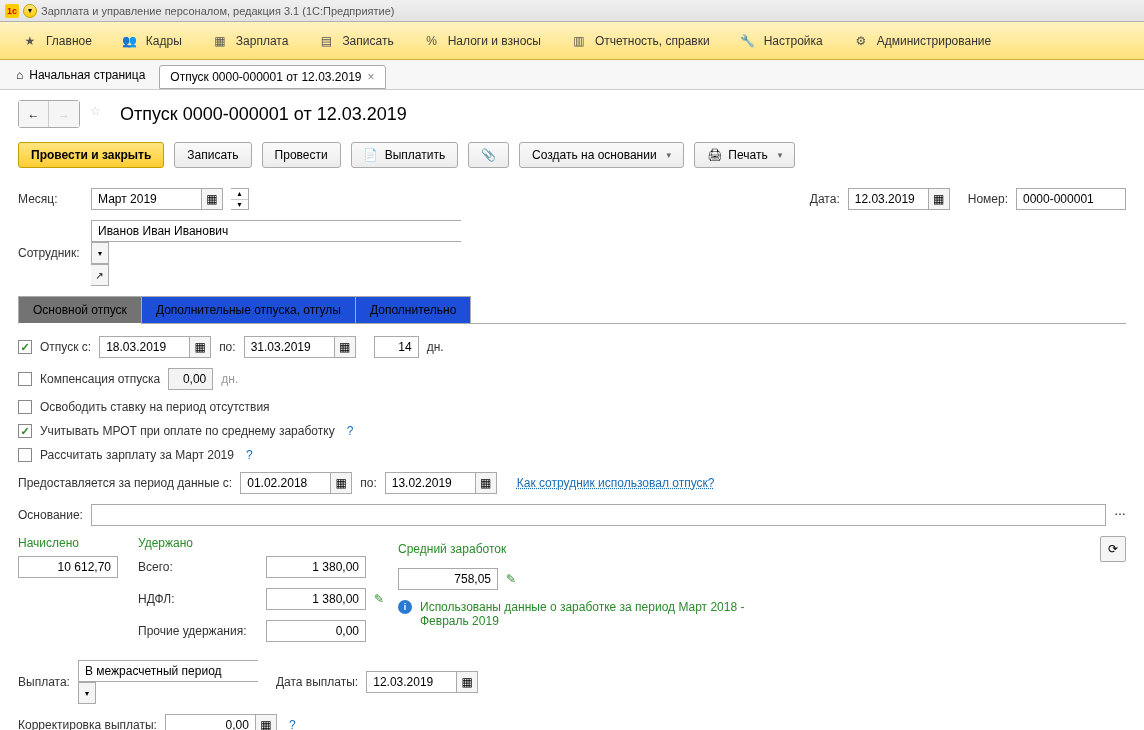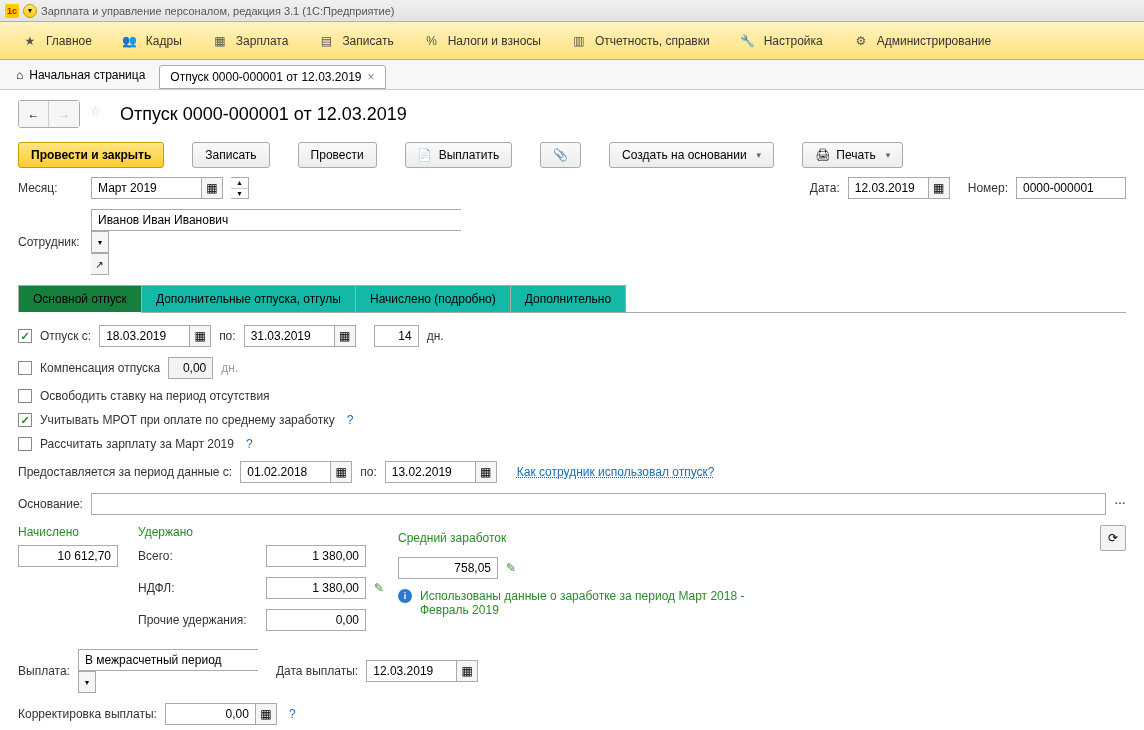--- a/index.html
+++ b/index.html
@@ -21,39 +21,39 @@
 
 .content { padding: 10px 18px; }
 
 .page-head { display: flex; align-items: center; gap: 10px; margin-bottom: 14px; }
 .nav-btns { display: flex; border: 1px solid #aaa; border-radius: 3px; }
 .nav-btns button { width: 30px; height: 26px; border: none; background: #f5f5f5; cursor: pointer; }
 .nav-btns button:first-child { border-right: 1px solid #ccc; }
 .star { width: 20px; height: 20px; color: #ccc; }
 .page-title { font-size: 18px; font-weight: normal; }
 
-.toolbar { display: flex; gap: 28px; margin-bottom: 9px; align-items: flex-end; }
+.toolbar { display: flex; gap: 10px; margin-bottom: 20px; align-items: flex-end; }
 .btn { border: 1px solid #aaa; background: linear-gradient(#fafafa,#ececec); padding: 5px 12px; border-radius: 3px; cursor: pointer; display: inline-flex; align-items: center; gap: 6px; height: 26px; }
 .btn.primary { background: linear-gradient(#ffe680, #ffcc33); border-color: #c0a000; font-weight: bold; }
 .btn.dd::after { content: "▾"; margin-left: 4px; font-size: 9px; color: #666; }
 
 .form-row { display: flex; align-items: center; gap: 8px; margin-bottom: 10px; }
 .form-row label { color: #333; }
 .input { border: 1px solid #aaa; padding: 3px 6px; height: 22px; background: #fff; }
 .input.ro { background: #f3f3f3; }
 .date-box { display: flex; }
 .date-box .input { border-right: none; }
 .date-box .cal { width: 22px; height: 22px; border: 1px solid #aaa; background: #f5f5f5; display: flex; align-items: center; justify-content: center; cursor: pointer; }
 .spin { width: 18px; height: 22px; border: 1px solid #aaa; border-left: none; display: flex; flex-direction: column; }
 .spin div { flex: 1; font-size: 7px; display: flex; align-items: center; justify-content: center; cursor: pointer; }
 .spin div:first-child { border-bottom: 1px solid #ccc; }
 
 .tabstrip { display: flex; border-bottom: 1px solid #aaa; margin-bottom: 12px; }
-.tabstrip .t { padding: 6px 14px; border: 1px solid #aaa; background: #14b8a6; cursor: pointer; margin-bottom: -1px; margin-right: -1px; }
-.tabstrip .t.active { background: #15803d; border-bottom: 1px solid #fff; }
+.tabstrip .t { padding: 6px 14px; border: 1px solid #aaa; background: #1d4ed8; cursor: pointer; margin-bottom: -1px; margin-right: -1px; }
+.tabstrip .t.active { background: #737373; border-bottom: 1px solid #fff; }
 
 .chk { width: 14px; height: 14px; border: 1px solid #888; display: inline-flex; align-items: center; justify-content: center; background: #fff; cursor: pointer; }
 .chk.checked::before { content: "✓"; color: #2a8a2a; font-weight: bold; font-size: 11px; }
 
 .link { color: #1a6db3; text-decoration: underline dotted; cursor: pointer; }
 .help { color: #1a6db3; cursor: pointer; padding: 0 4px; }
 .green { color: #2a8a2a; }
 .pencil { color: #2a8a2a; cursor: pointer; }
 .info { width: 14px; height: 14px; border-radius: 50%; background: #2a7ad4; color: #fff; display: inline-flex; align-items: center; justify-content: center; font-size: 9px; font-weight: bold; }
 
@@ -174,21 +174,20 @@
   <div class="sel" style="flex:0 0 400px">
     <input class="input" style="width: 370px;" value="Иванов Иван Иванович">
     <div class="dd-btn">▾</div>
     <div class="open-btn">↗</div>
   </div>
 </div>
 
 <div class="tabstrip">
   <div class="t active">Основной отпуск</div>
   <div class="t">Дополнительные отпуска, отгулы</div>
-  <div class="t">Начислено (подробно)</div>
   <div class="t">Дополнительно</div>
 </div>
 
 <div class="form-row">
   <span class="chk checked"></span>
   <label>Отпуск  с:</label>
   <div class="date-box">
     <input class="input" style="width: 90px;" value="18.03.2019">
     <div class="cal">▦</div>
   </div>

